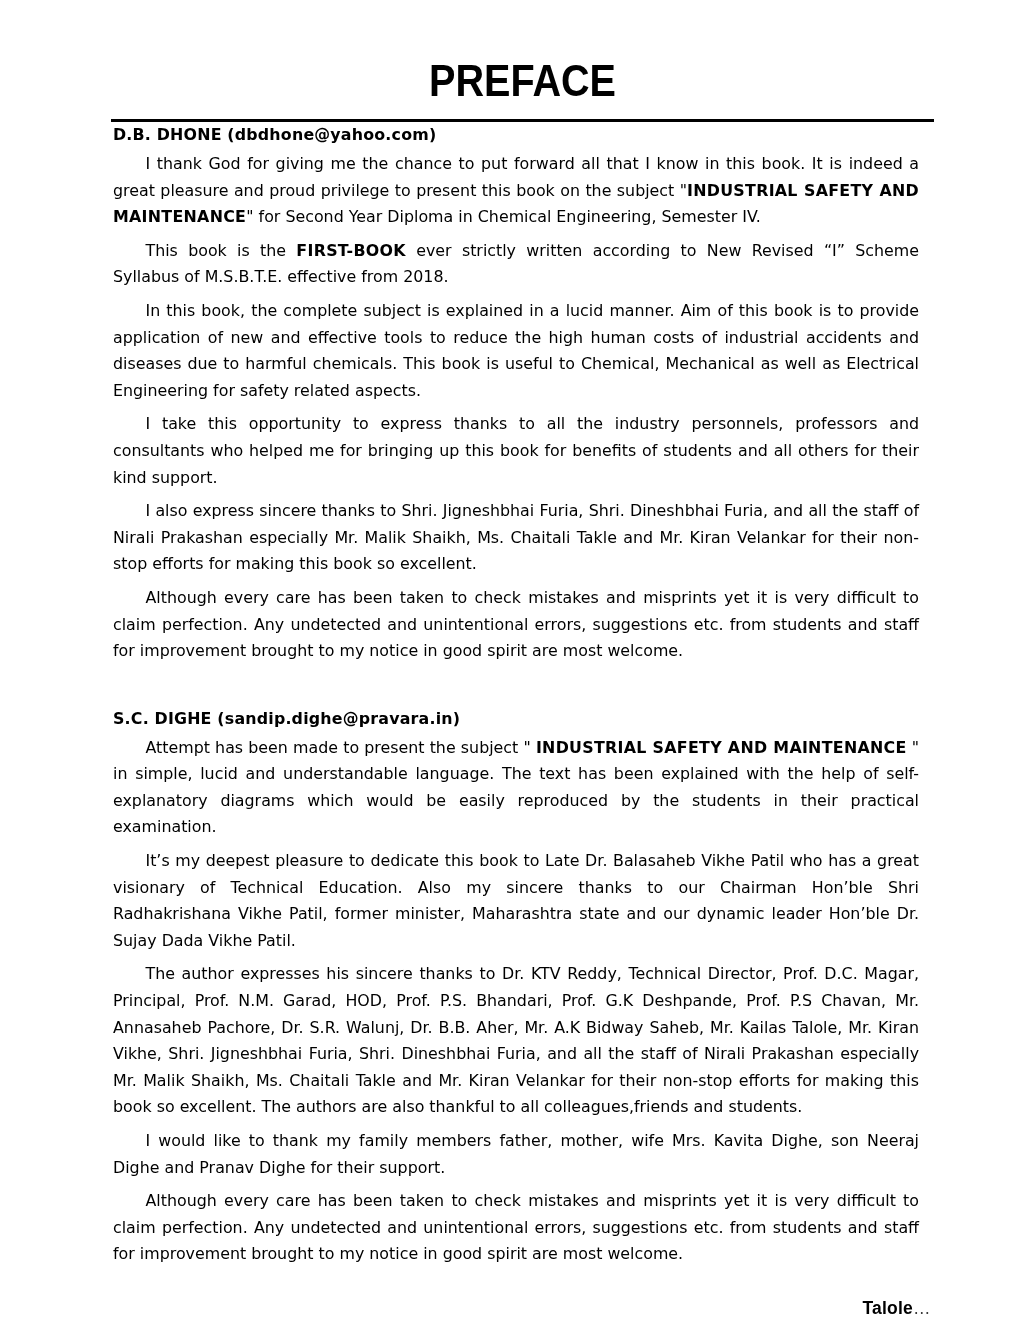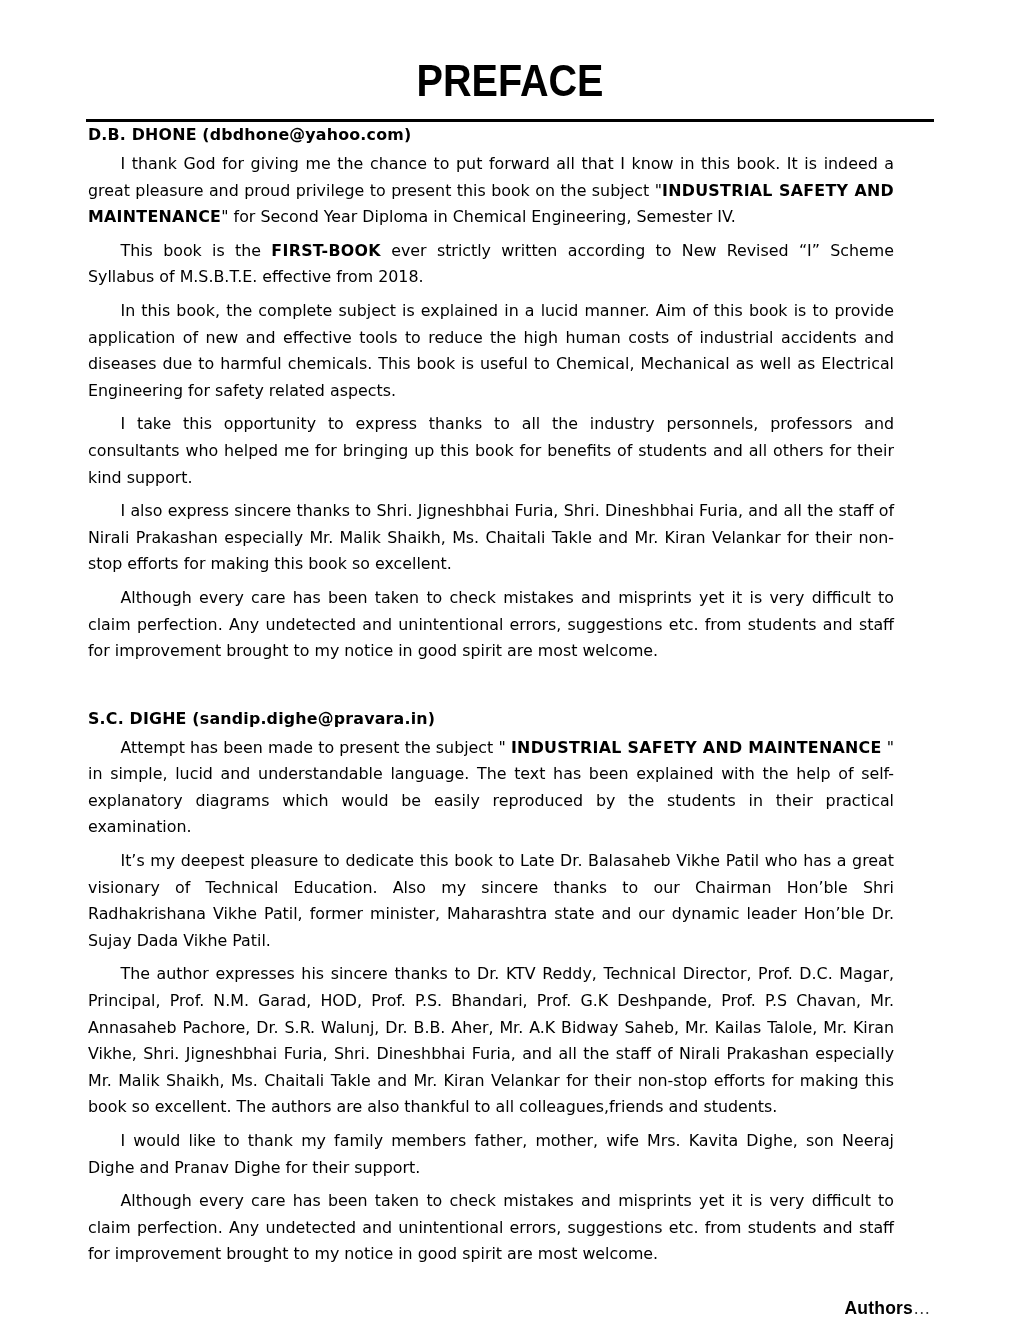--- a/index.html
+++ b/index.html
@@ -15,20 +15,21 @@
     font-family: "DejaVu Sans", sans-serif;
     color: #000000;
   }
 
   .page {
     position: relative;
     width: 1020px;
     height: 1133px;
     background: #ffffff;
     box-sizing: border-box;
+    padding-left: 25px;
   }
 
   
   .title-area {
     padding-top: 58px;
   }
   .page-title {
     text-align: center;
     font-family: "Liberation Sans", sans-serif;
     font-weight: bold;
@@ -169,15 +170,15 @@
       <div class="spacer-md"></div>
 
       <p class="para">Although every care has been taken to check mistakes and misprints yet it is very difficult to claim perfection. Any undetected and unintentional errors, suggestions etc. from students and staff for improvement brought to my notice in good spirit are most welcome.</p>
 
     </div>
 
   </div>
 
   <div class="spacer-before-sign"></div>
 
-  <div class="signature"><span>Authors</span><span class="dots">…</span></div>
+  <div class="signature"><span>Talole</span><span class="dots">…</span></div>
 
 </div>
 
 </body></html>

